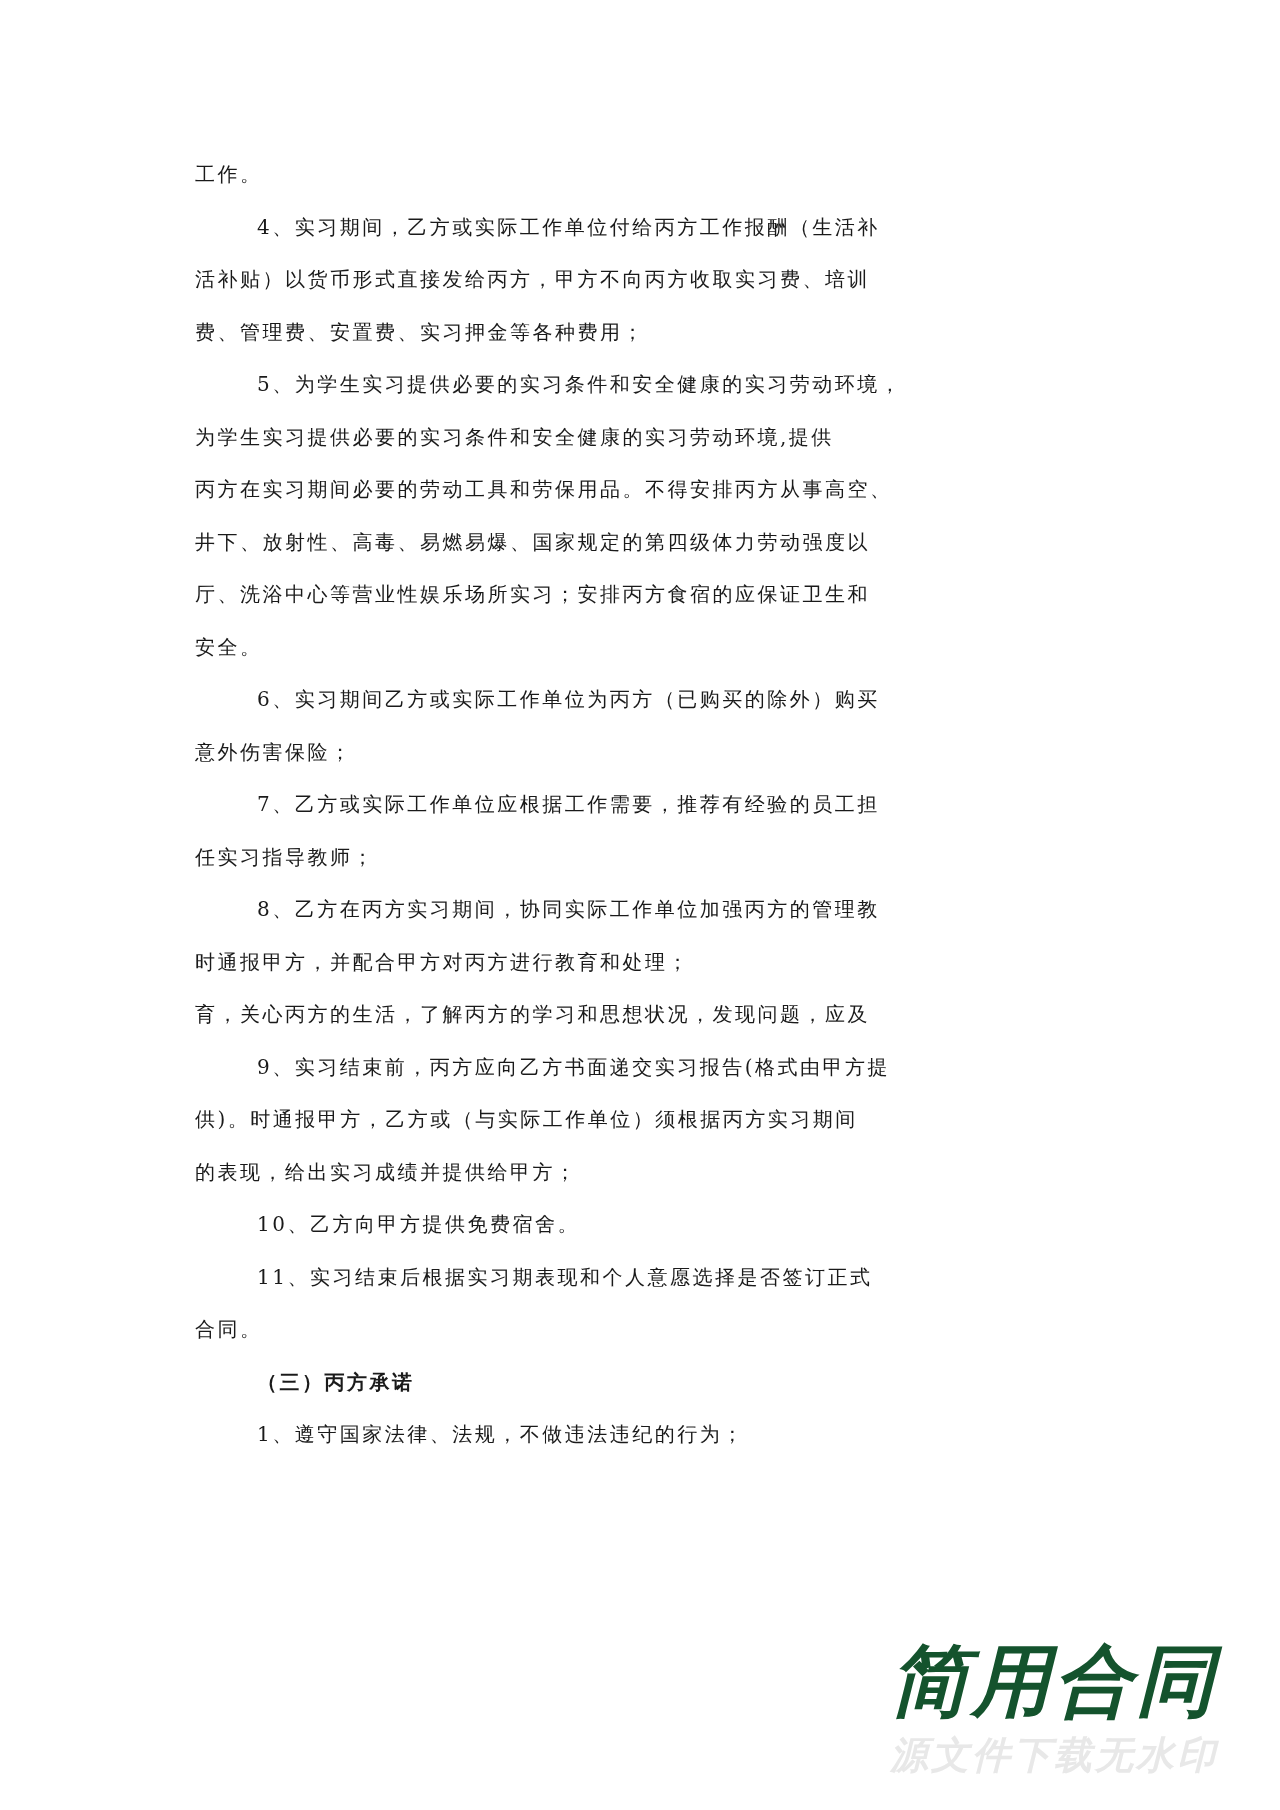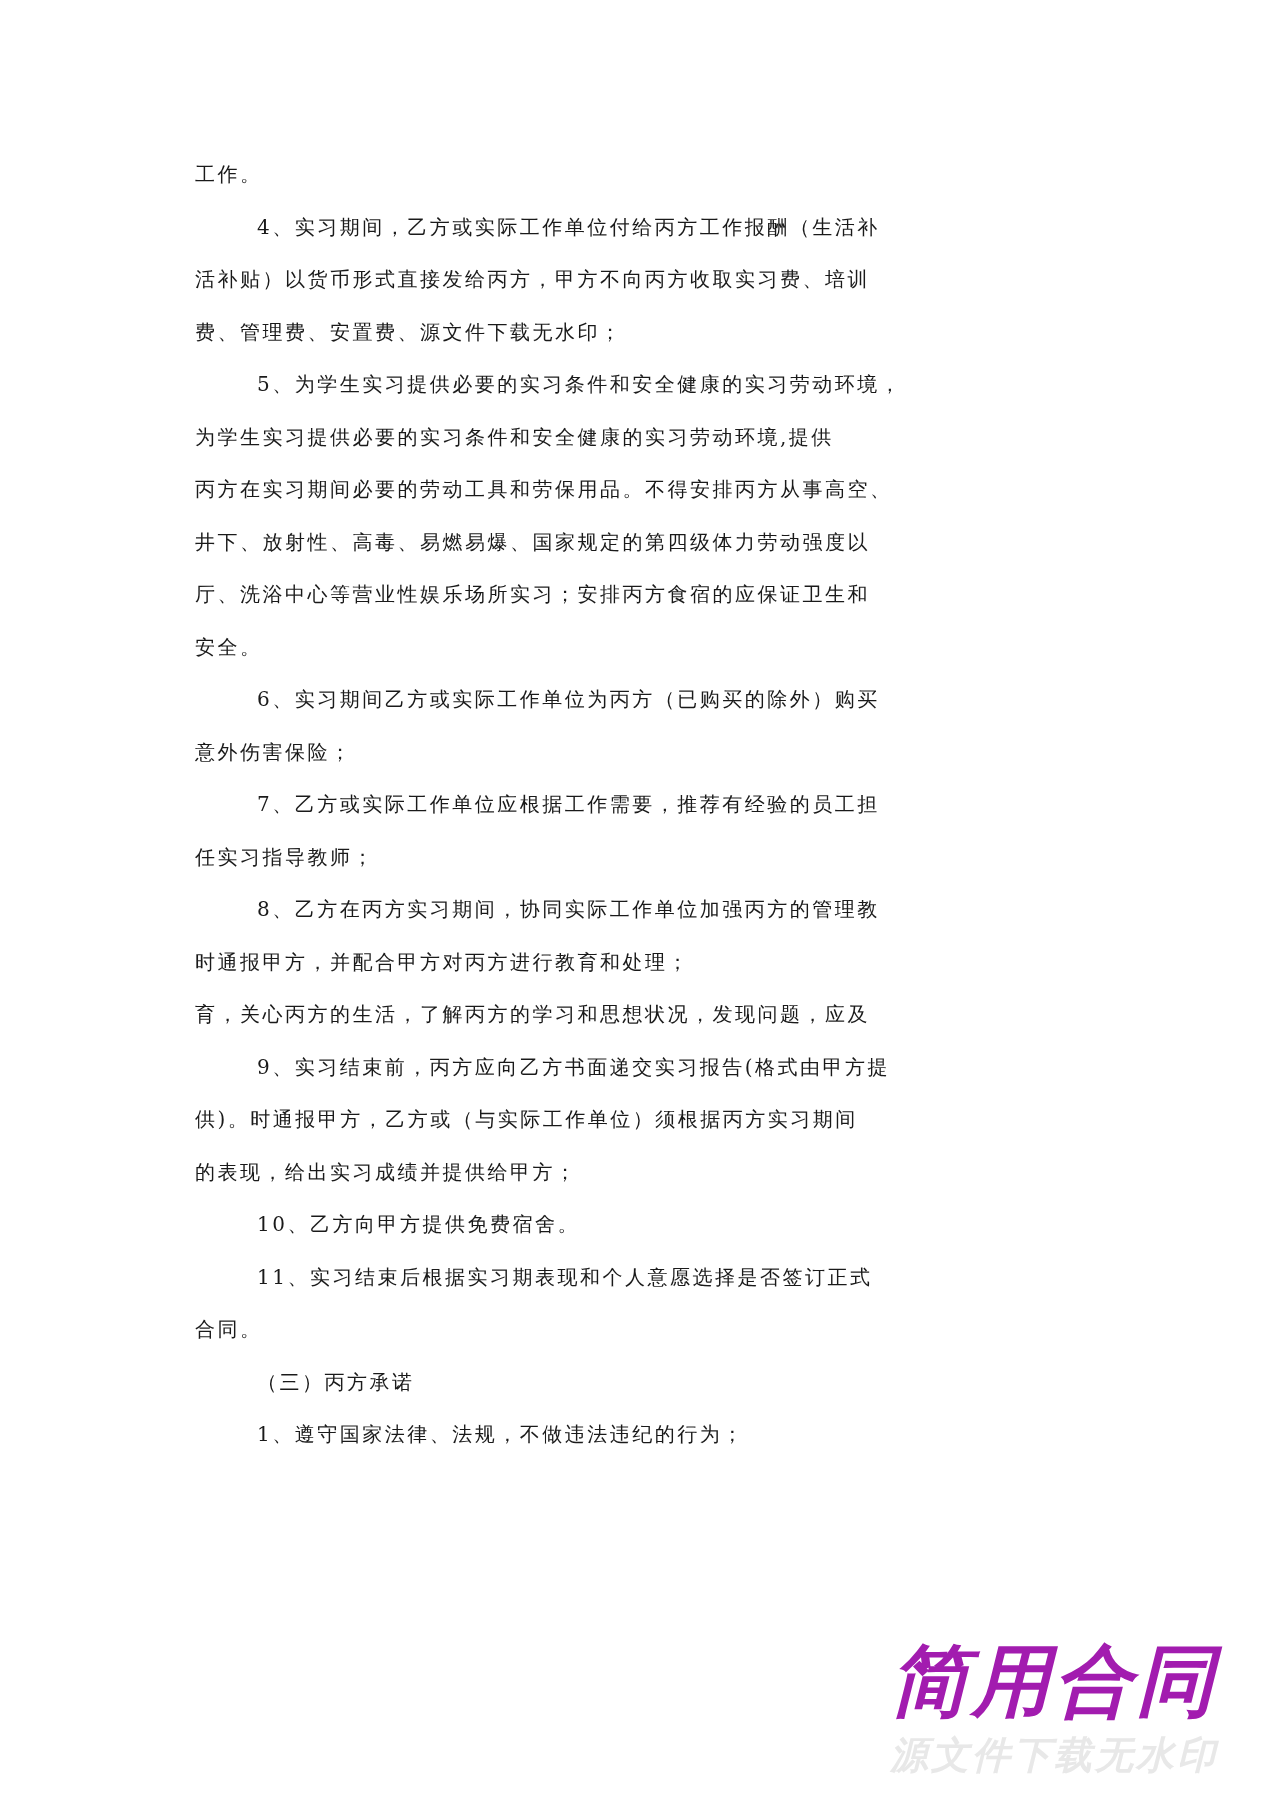--- a/index.html
+++ b/index.html
@@ -1,35 +1,35 @@
 <!DOCTYPE html>
 <html><head>
 <meta charset="utf-8">
 <style>
   html,body{margin:0;padding:0;background:#fff;}
   body{width:1280px;height:1810px;position:relative;overflow:hidden;
        font-family:"DejaVu Serif","Liberation Serif",serif;color:#1a1a1a;}
   .page{position:absolute;left:195px;top:148px;width:900px;}
   .line{font-size:20px;line-height:52.5px;height:52.5px;white-space:nowrap;letter-spacing:2.5px;}
   .indent{padding-left:62px;}
-  .heading{font-weight:normal;}
+  .heading{font-weight:bold;}
   .blank{display:inline-block;border-bottom:2px solid #1a1a1a;height:26px;vertical-align:baseline;}
   .wm1{position:absolute;left:890px;top:1630px;font-family:"DejaVu Sans","Liberation Sans",sans-serif;
-       font-size:78px;font-weight:bold;font-style:italic;color:#a21caf;letter-spacing:4px;}
+       font-size:78px;font-weight:bold;font-style:italic;color:#14532d;letter-spacing:4px;}
   .wm2{position:absolute;left:890px;top:1730px;font-family:"DejaVu Sans","Liberation Sans",sans-serif;
        font-size:38px;font-weight:bold;font-style:italic;color:#e8e8e8;letter-spacing:3px;}
 </style>
 </head>
 <body>
 
 <div class="page" id="page">
     <div class="line">工作。</div>
     <div class="line indent">4、实习期间，乙方或实际工作单位付给丙方工作报酬（生活补</div>
     <div class="line">活补贴）以货币形式直接发给丙方，甲方不向丙方收取实习费、培训</div>
-    <div class="line">费、管理费、安置费、源文件下载无水印；</div>
+    <div class="line">费、管理费、安置费、实习押金等各种费用；</div>
     <div class="line indent">5、为学生实习提供必要的实习条件和安全健康的实习劳动环境，</div>
     <div class="line">为学生实习提供必要的实习条件和安全健康的实习劳动环境,提供</div>
     <div class="line">丙方在实习期间必要的劳动工具和劳保用品。不得安排丙方从事高空、</div>
     <div class="line">井下、放射性、高毒、易燃易爆、国家规定的第四级体力劳动强度以</div>
     <div class="line">厅、洗浴中心等营业性娱乐场所实习；安排丙方食宿的应保证卫生和</div>
     <div class="line">安全。</div>
     <div class="line indent">6、实习期间乙方或实际工作单位为丙方（已购买的除外）购买</div>
     <div class="line">意外伤害保险；</div>
     <div class="line indent">7、乙方或实际工作单位应根据工作需要，推荐有经验的员工担</div>
     <div class="line">任实习指导教师；</div>

